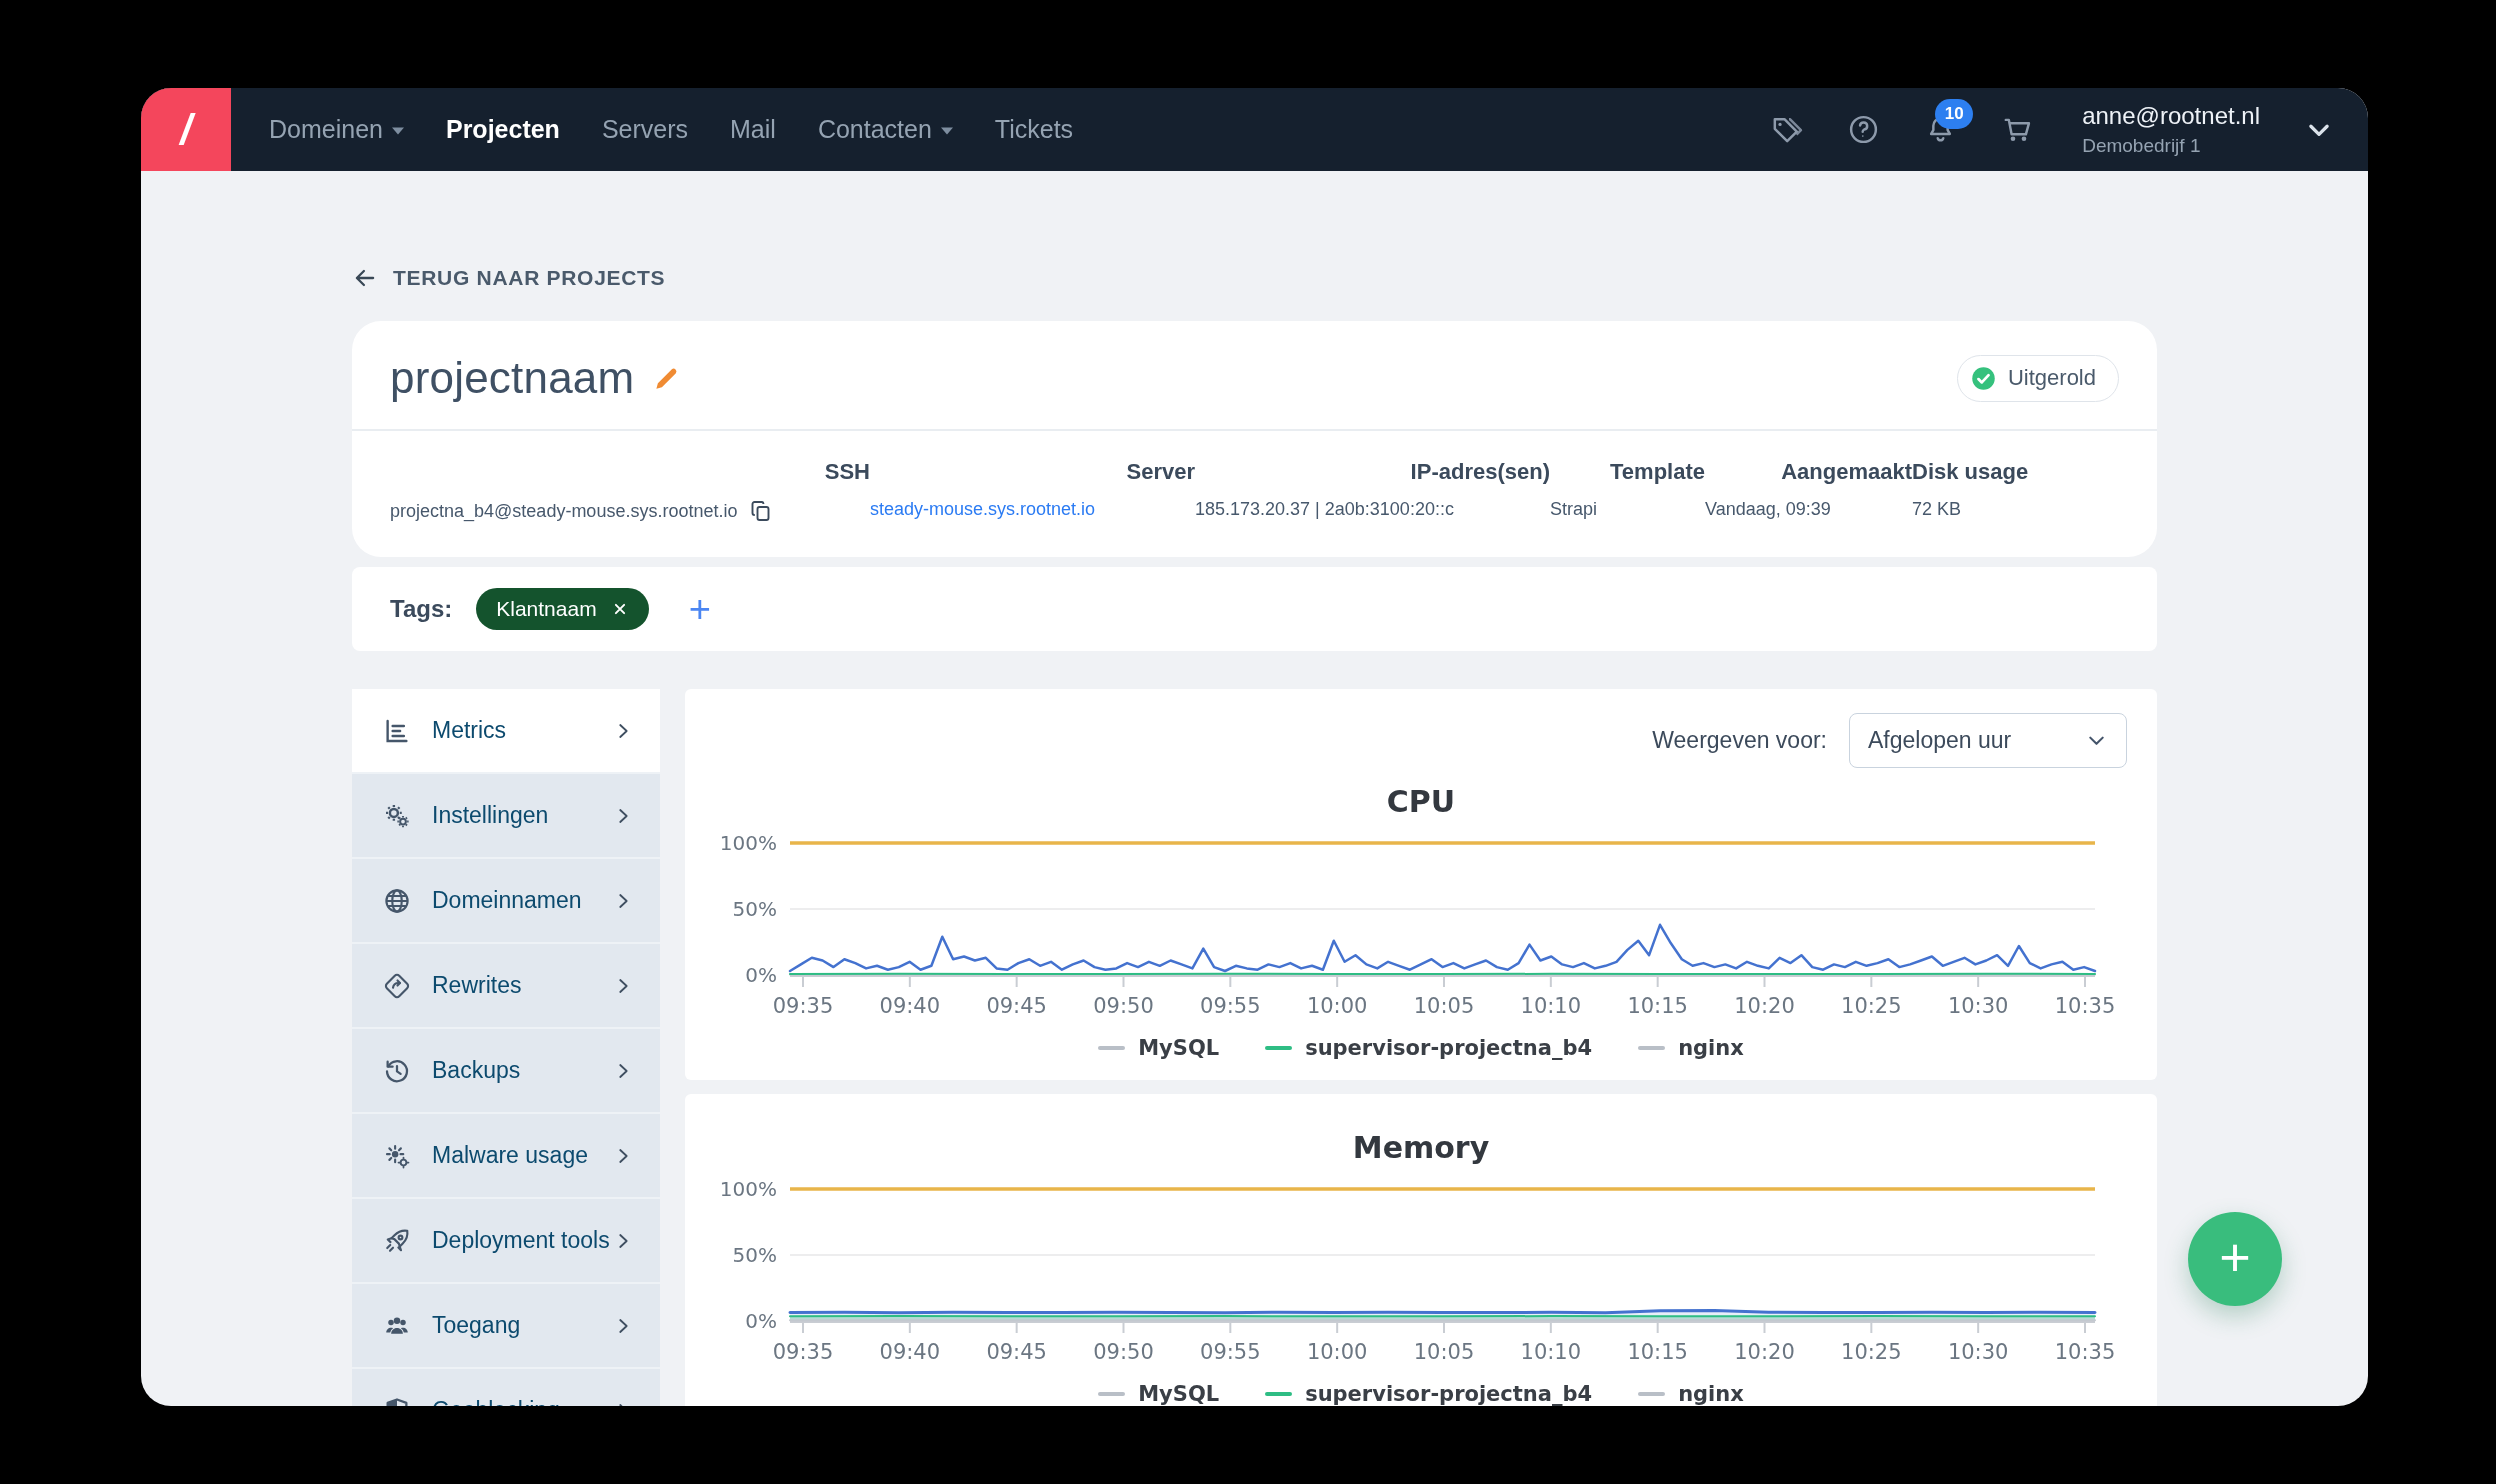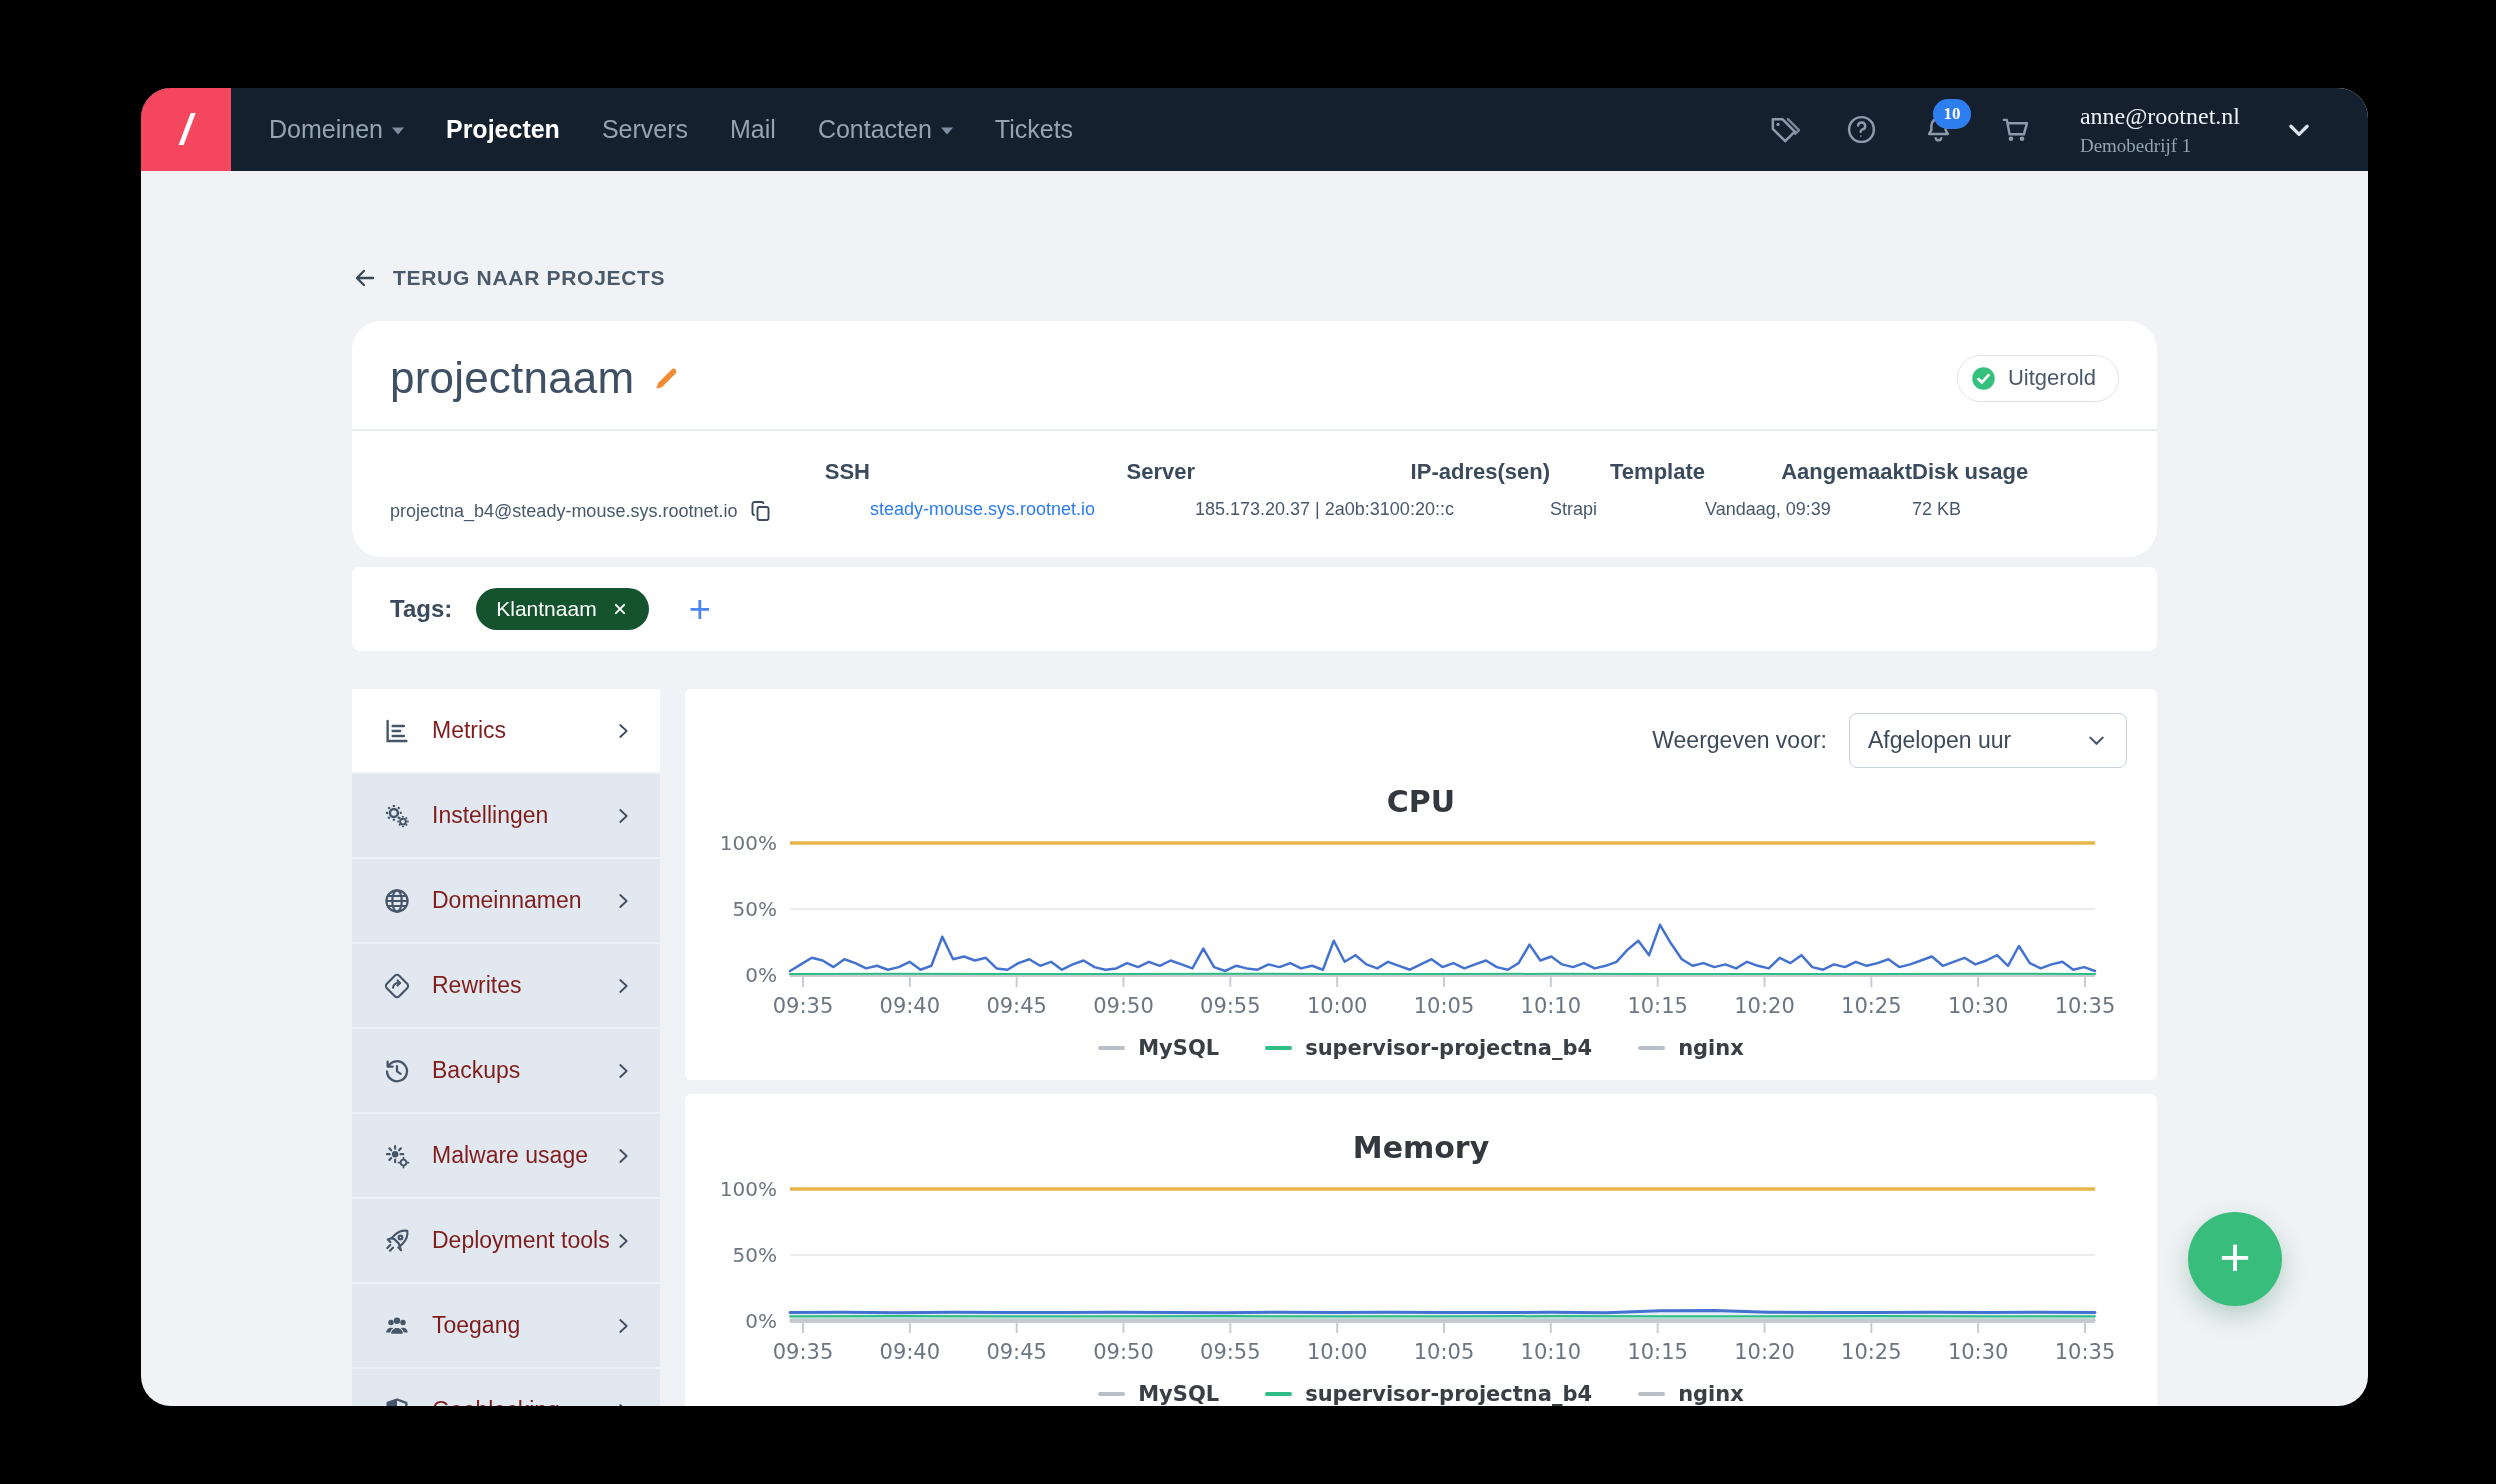--- a/index.html
+++ b/index.html
@@ -8,21 +8,21 @@
   .window{position:absolute;left:141px;top:88px;width:2227px;height:1318px;border-radius:30px;
           overflow:hidden;background:#f0f2f5;}
   
   .nav{height:83px;background:#15202e;display:flex;align-items:center;}
   .logo{width:90px;height:83px;background:#f4465c;display:flex;align-items:center;justify-content:center;
         color:#fff;font-size:42px;font-style:italic;font-weight:700;flex:none;cursor:pointer;}
   .nav-items{display:flex;gap:42px;margin-left:38px;align-items:center;}
   .nav-item{font-size:25px;color:#95a3b2;display:flex;align-items:center;gap:9px;cursor:pointer;white-space:nowrap;}
   .nav-item.active{color:#fff;font-weight:700;}
   .nav-item .caret{color:#7e8ea0;display:flex;margin-top:3px;}
-  .nav-right{margin-left:auto;display:flex;align-items:center;gap:44px;padding-right:54px;font-family:Liberation Serif, serif;}
+  .nav-right{margin-left:auto;display:flex;align-items:center;gap:44px;padding-right:34px;}
   .nav-ic{width:33px;height:33px;color:#8d9aab;position:relative;cursor:pointer;flex:none;}
   .nav-ic svg{width:100%;height:100%;}
   .badge{position:absolute;top:-14px;right:-16px;background:#2d7ff0;color:#fff;font-size:17px;font-weight:700;
          min-width:30px;height:30px;border-radius:999px;display:flex;align-items:center;justify-content:center;padding:0 4px;}
   .user{line-height:1.25;margin-left:4px;cursor:pointer;}
   .user .email{font-size:24px;color:#eef2f7;}
   .user .company{font-size:19px;color:#95a3b2;margin-top:3px;}
   .nav-chevron{width:30px;height:30px;color:#dbe2ea;cursor:pointer;}
   .nav-chevron svg{width:100%;height:100%;}
   
@@ -53,21 +53,21 @@
   .tags-label{font-size:24px;font-weight:700;color:#3b4a5c;}
   .tag-pill{background:#14532d;color:#fff;border-radius:999px;padding:9px 20px;font-size:21px;
             display:inline-flex;align-items:center;gap:14px;}
   .tag-x{width:18px;height:18px;display:flex;cursor:pointer;}
   .tag-add{color:#4b86f2;font-size:38px;font-weight:400;background:none;border:none;cursor:pointer;
            margin-left:16px;line-height:1;padding:0;}
   
   .main{display:flex;margin-top:38px;align-items:flex-start;}
   .sidebar{width:308px;flex:none;}
   .side-item{height:83px;display:flex;align-items:center;background:#e2e8ef;padding:0 26px 0 30px;
-             font-size:23px;color:#7f1d1d;border-bottom:2px solid #eef2f6;cursor:pointer;}
+             font-size:23px;color:#0c4a6e;border-bottom:2px solid #eef2f6;cursor:pointer;}
   .side-item.active{background:#fff;}
   .side-item .s-ic{width:30px;height:30px;margin-right:20px;color:#45566a;flex:none;display:flex;}
   .side-item .s-ic svg{width:100%;height:100%;}
   .side-item .s-lab{flex:1;}
   .side-item .s-chev{width:22px;height:22px;color:#3e4e60;display:flex;}
   .side-item .s-chev svg{width:100%;height:100%;}
   .content{flex:1;margin-left:25px;display:flex;flex-direction:column;}
   .content-card{border-radius:6px;padding:0 30px;}
   .card-a{padding-top:24px;}
   .filter-row{display:flex;justify-content:flex-end;align-items:center;gap:22px;font-size:23px;color:#3c4a5b;}

